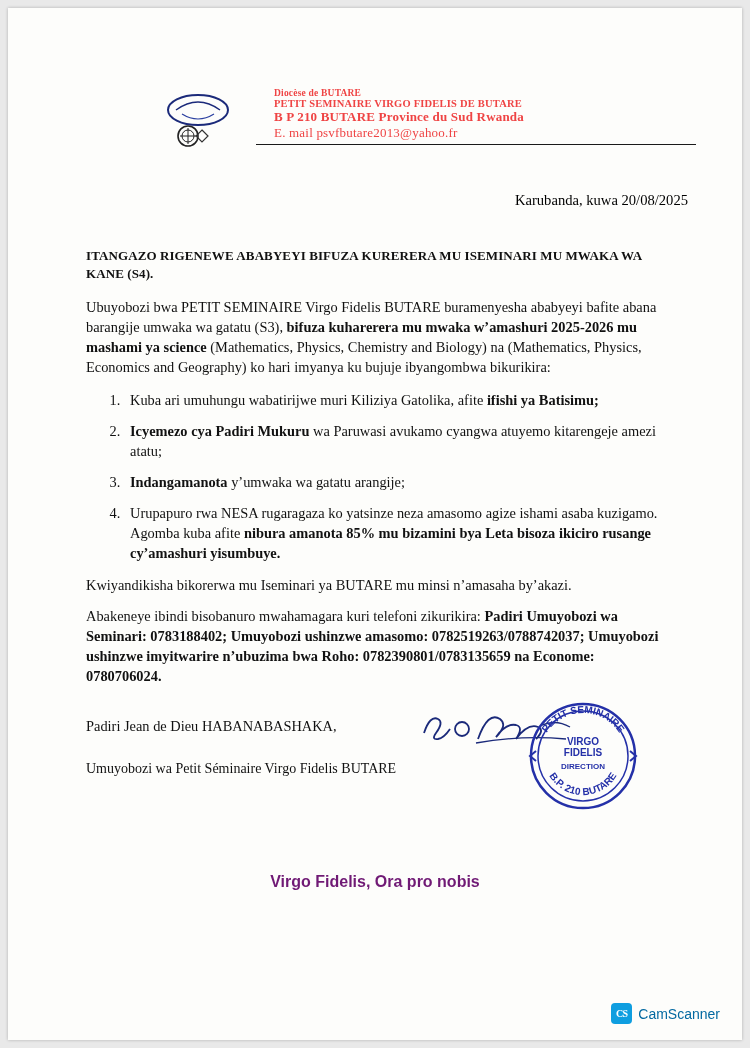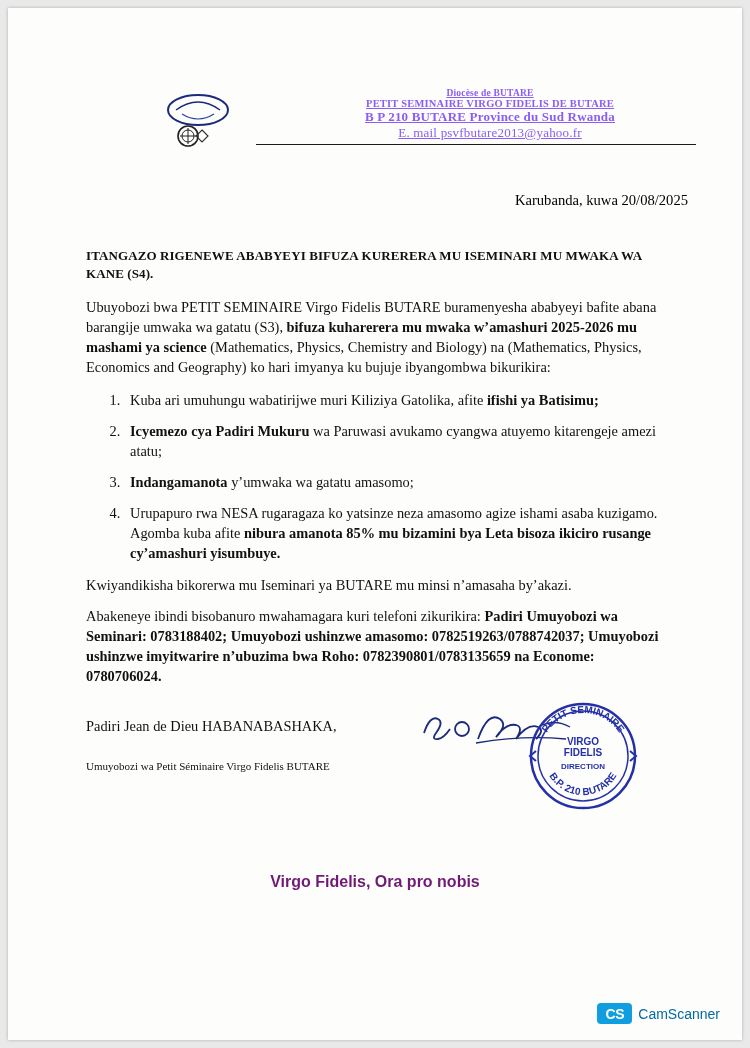--- a/index.html
+++ b/index.html
@@ -46,23 +46,21 @@
   .crest {
     position: absolute;
     left: 118px;
     top: 2px;
     width: 72px;
     height: 62px;
   }
   .crest svg { display: block; }
   .head-lines {
     margin-left: 110px;
-    text-align: center;
-    color: #8b5cf6;
-    text-decoration: underline;
+    color: #ef4444;
   }
   .head-lines .l1 {
     font-size: 9.5px;
     font-weight: bold;
     letter-spacing: .2px;
   }
   .head-lines .l2 {
     font-size: 10.5px;
     font-weight: bold;
     letter-spacing: .2px;
@@ -123,21 +121,21 @@
     position: relative;
     margin-top: 30px;
     height: 120px;
   }
   .sig-line1 {
     margin: 0 0 22px 0;
     font-size: 14.4px;
   }
   .sig-line2 {
     margin: 0;
-    font-size: 11px;
+    font-size: 14px;
   }
   .handsign {
     position: absolute;
     left: 330px;
     top: -14px;
     width: 190px;
     height: 54px;
     color: #1b2a7a;
   }
   .stamp {
@@ -159,27 +157,27 @@
   
   .cs {
     position: absolute;
     right: 22px;
     bottom: 16px;
     display: flex;
     align-items: center;
     gap: 6px;
   }
   .cs-badge {
-    width: 35px;
+    width: 21px;
     height: 21px;
     border-radius: 4px;
     background: #0f9ee0;
     color: #fff;
-    font-family: Liberation Sans, sans-serif;
-    font-size: 14px;
+    font-family: Liberation Serif, serif;
+    font-size: 10px;
     font-weight: bold;
     display: flex;
     align-items: center;
     justify-content: center;
     letter-spacing: -.5px;
   }
   .cs-text {
     font-family: "Liberation Sans", sans-serif;
     font-size: 14px;
     color: #0369a1;
@@ -217,21 +215,21 @@
 
       <div class="doc">
 
         <h1 class="title">ITANGAZO RIGENEWE ABABYEYI BIFUZA KURERERA MU ISEMINARI MU MWAKA WA KANE (S4).</h1>
 
         <p class="para"><span>Ubuyobozi bwa PETIT SEMINAIRE Virgo Fidelis BUTARE buramenyesha ababyeyi bafite abana barangije umwaka wa gatatu (S3), </span><span class="b">bifuza kuharerera mu mwaka w’amashuri 2025-2026 mu mashami ya science </span><span>(Mathematics, Physics, Chemistry and Biology) na (Mathematics, Physics, Economics and Geography) ko hari imyanya ku bujuje ibyangombwa bikurikira:</span></p>
 
         <ol class="reqs">
           <li><span>Kuba ari umuhungu wabatirijwe muri Kiliziya Gatolika, afite </span><span class="b">ifishi ya Batisimu;</span><span></span></li>
           <li><span></span><span class="b">Icyemezo cya Padiri Mukuru</span><span> wa Paruwasi avukamo cyangwa atuyemo kitarengeje amezi atatu;</span></li>
-          <li><span></span><span class="b">Indangamanota</span><span> y’umwaka wa gatatu amasomo;</span></li>
+          <li><span></span><span class="b">Indangamanota</span><span> y’umwaka wa gatatu arangije;</span></li>
           <li><span>Urupapuro rwa NESA rugaragaza ko yatsinze neza amasomo agize ishami asaba kuzigamo. Agomba kuba afite </span><span class="b">nibura amanota 85% mu bizamini bya Leta bisoza ikiciro rusange cy’amashuri yisumbuye.</span><span></span></li>
         </ol>
 
         <p class="para tail">Kwiyandikisha bikorerwa mu Iseminari ya BUTARE mu minsi n’amasaha by’akazi.</p>
 
         <p class="para"><span>Abakeneye ibindi bisobanuro mwahamagara kuri telefoni zikurikira:  </span><span class="b">Padiri Umuyobozi wa Seminari: 0783188402; Umuyobozi ushinzwe amasomo: 0782519263/0788742037; Umuyobozi ushinzwe imyitwarire n’ubuzima bwa Roho: 0782390801/0783135659 na Econome: 0780706024.</span></p>
 
         <div class="sig-block">
           <p class="sig-line1">Padiri Jean de Dieu HABANABASHAKA,</p>
           <p class="sig-line2">Umuyobozi wa Petit Séminaire Virgo Fidelis BUTARE</p>

